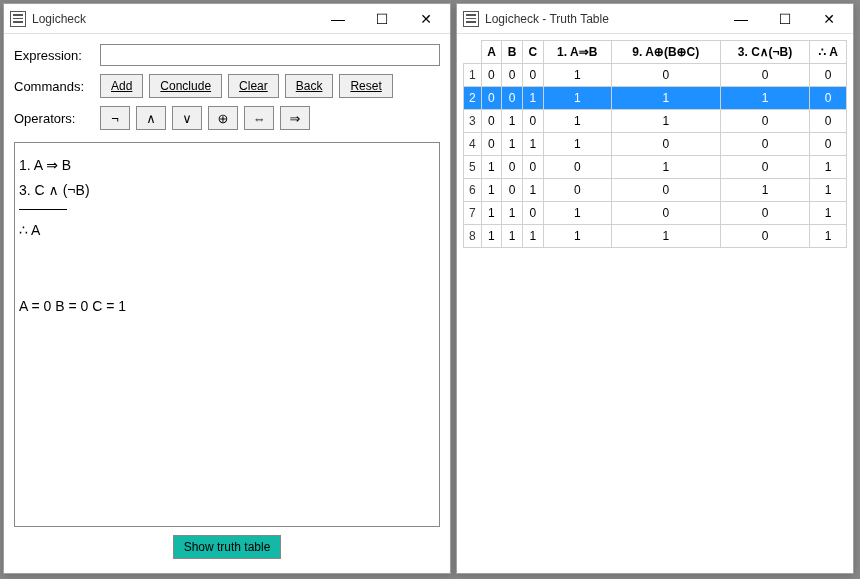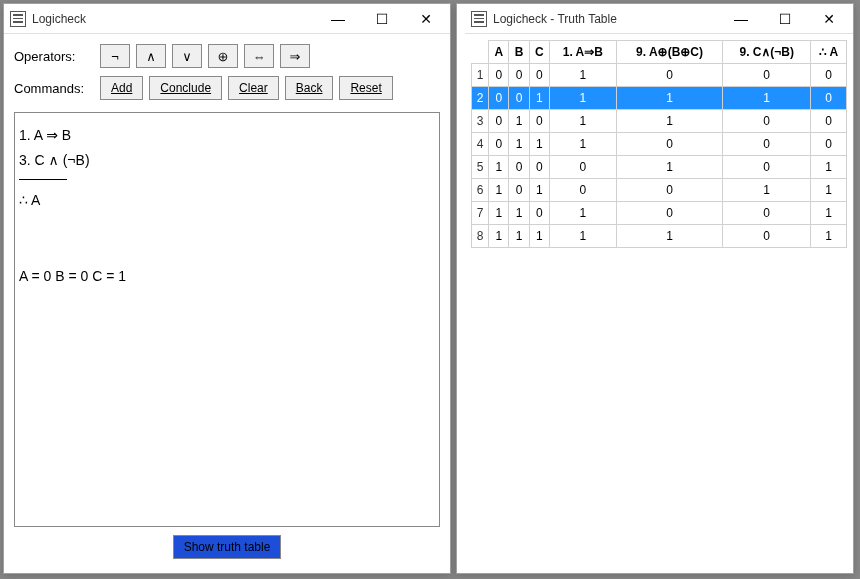--- a/index.html
+++ b/index.html
@@ -18,21 +18,21 @@
   padding: 3px;
 }
 .window {
   background: #fff;
   border: 1px solid #a0a0a0;
   box-shadow: 0 2px 8px rgba(0,0,0,0.2);
   display: flex;
   flex-direction: column;
 }
 .window-left { width: 448px; height: 571px; }
-.window-right { width: 398px; height: 571px; padding-left: 8px; }
+.window-right { width: 398px; height: 571px; }
 .titlebar {
   height: 30px;
   display: flex;
   align-items: center;
   padding: 0 2px 0 6px;
   border-bottom: 1px solid #e0e0e0;
 }
 .title-icon {
   width: 16px; height: 16px;
   border: 1.5px solid #555;
@@ -72,21 +72,21 @@
 }
 .output-box {
   flex:1; border:1px solid #888; margin-top:8px;
   padding: 10px 4px; font-size: 14px; line-height: 1.8;
   overflow:auto;
 }
 .hr-line { width: 48px; border-top: 1.5px solid #000; margin: 6px 0 8px 0; }
 .show-tt-row { display:flex; justify-content:center; padding:8px 0; }
 .show-tt-btn {
   height: 24px; padding: 0 10px;
-  border: 1px solid #888; background:#1d4ed8;
+  border: 1px solid #888; background:#14b8a6;
   font-size: 12px; cursor: default;
 }
 
 .tt-wrap { padding: 6px; flex:1; overflow:auto; }
 table.truth {
   border-collapse: collapse; width: 100%;
   font-size: 12px;
 }
 table.truth th, table.truth td {
   border: 1px solid #d0d0d0;
@@ -112,36 +112,40 @@
           <span></span>
         </div>
       <div class="title-text">Logicheck</div>
       <div class="win-controls">
         <div class="win-btn">—</div>
         <div class="win-btn">☐</div>
         <div class="win-btn close">✕</div>
       </div>
     </div>
     <div class="content">
+      <div class="row">
+        <div class="row-label">Expression:</div>
+        <input class="expr-input" value="" style="">
+      </div>
+      <div class="row">
+        <div class="row-label">Commands:</div>
+        <button class="btn">Add</button>
+        <button class="btn">Conclude</button>
+        <button class="btn">Clear</button>
+        <button class="btn">Back</button>
+        <button class="btn">Reset</button>
+      </div>
       <div class="row">
         <div class="row-label">Operators:</div>
         <div class="op-btn">¬</div>
         <div class="op-btn">∧</div>
         <div class="op-btn">∨</div>
         <div class="op-btn">⊕</div>
         <div class="op-btn">⇔</div>
         <div class="op-btn">⇒</div>
-      </div>
-      <div class="row">
-        <div class="row-label">Commands:</div>
-        <button class="btn">Add</button>
-        <button class="btn">Conclude</button>
-        <button class="btn">Clear</button>
-        <button class="btn">Back</button>
-        <button class="btn">Reset</button>
       </div>
       <div class="output-box">
         <div>1. A ⇒ B</div>
         <div>3. C ∧ (¬B)</div>
         <div class="hr-line"></div>
         <div>∴  A</div>
         <br>
         <br>
         <div>A = 0  B = 0  C = 1</div>
       </div>
@@ -168,21 +172,21 @@
     <div class="tt-wrap">
       <table class="truth">
         <thead>
             <tr id="tt-head">
               <th class="rownum-h"></th>
               <th>A</th>
               <th>B</th>
               <th>C</th>
               <th>1.  A⇒B</th>
               <th>9.  A⊕(B⊕C)</th>
-              <th>9.  C∧(¬B)</th>
+              <th>3.  C∧(¬B)</th>
               <th>∴  A</th>
             </tr>
           </thead>
         <tbody id="tt-body">
             <tr>
               <td class="rownum">1</td>
               <td>0</td>
               <td>0</td>
               <td>0</td>
               <td>1</td>

